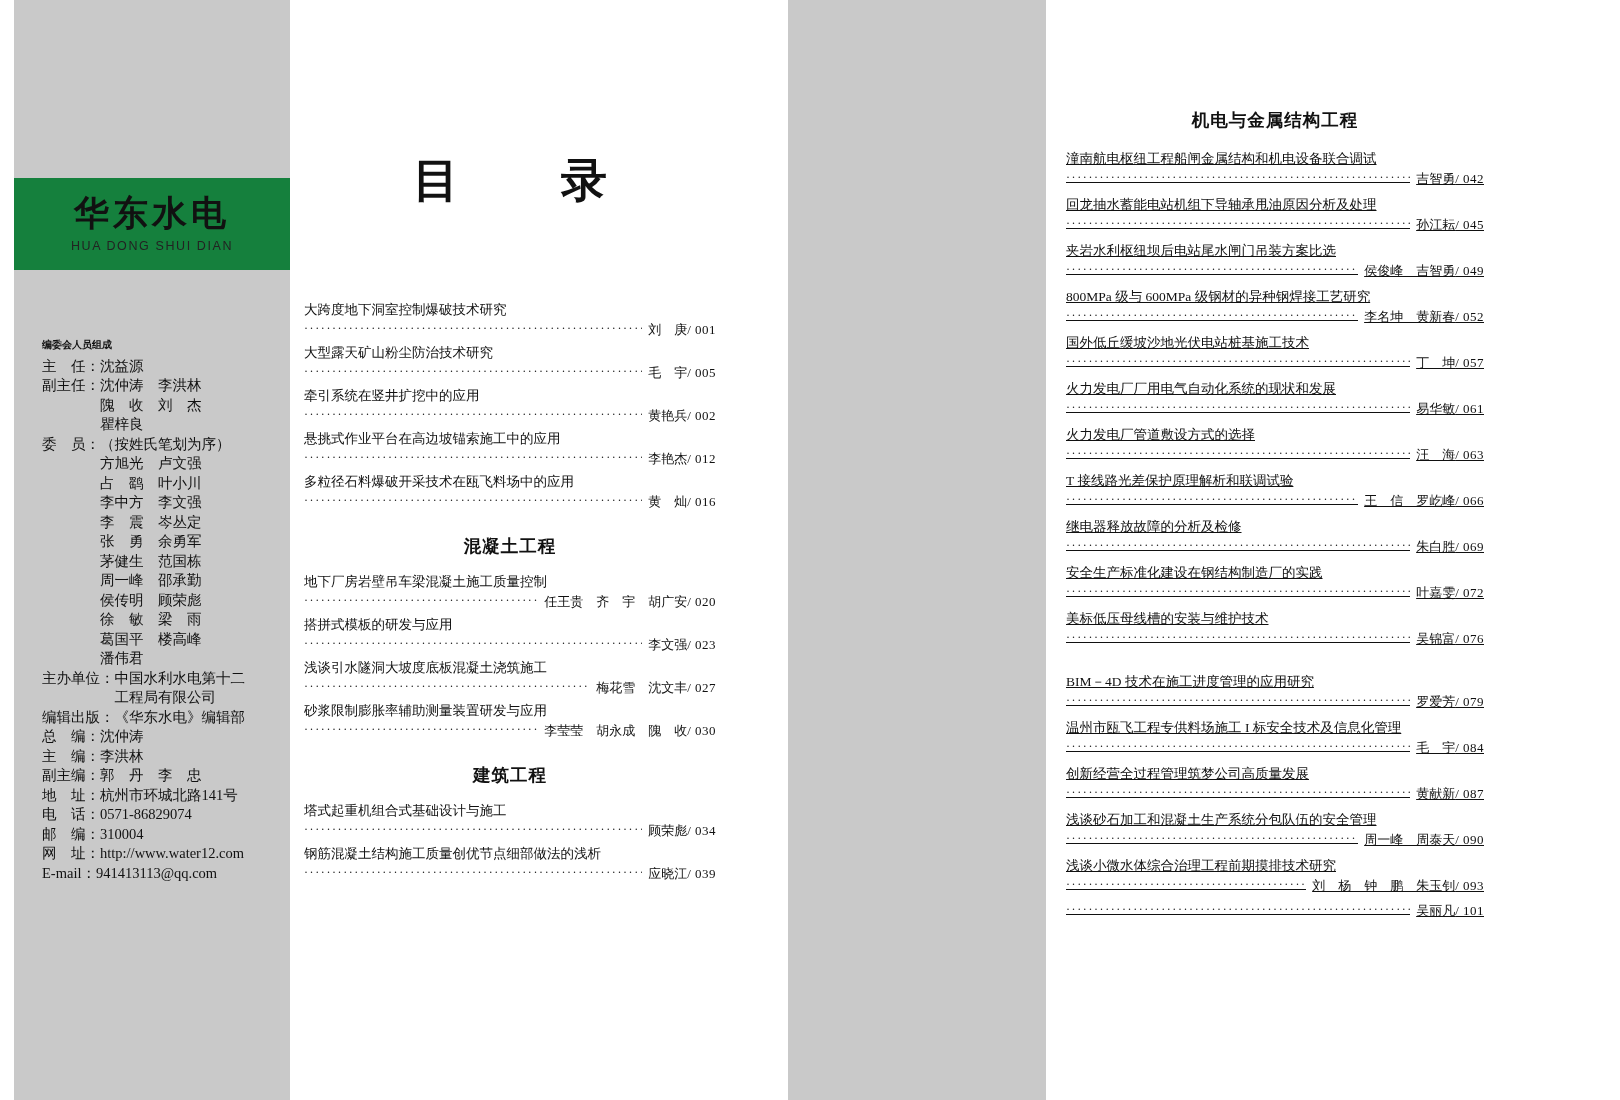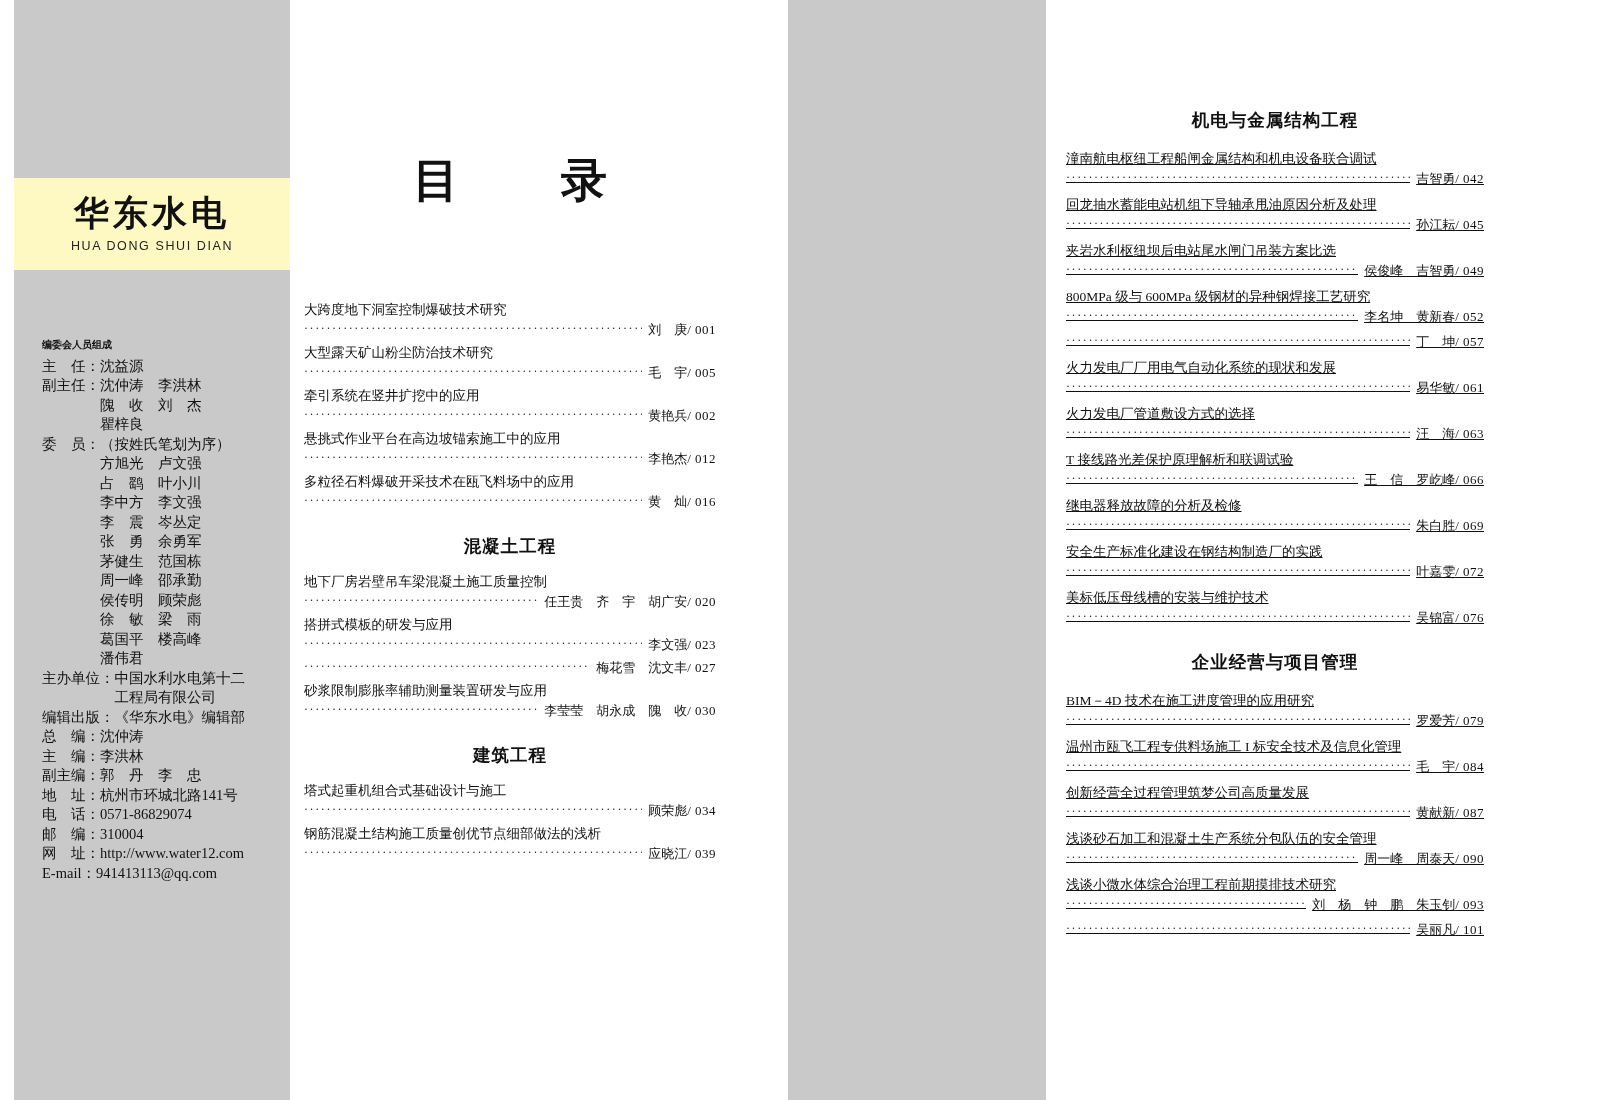--- a/index.html
+++ b/index.html
@@ -12,21 +12,21 @@
   }
   .page{position:relative;width:1620px;height:1100px;}
 
   
   .left-panel{
     position:absolute;left:14px;top:0;width:276px;height:1100px;
     background:#c9c9c9;
   }
   .masthead{
     position:absolute;left:14px;top:178px;width:276px;height:92px;
-    background:#fef9c3;
+    background:#15803d;
     display:flex;flex-direction:column;align-items:center;justify-content:center;
   }
   .masthead .cn{
     font-size:35px;font-weight:bold;letter-spacing:4px;
     font-family:"Liberation Serif","DejaVu Serif",serif;
     color:#111;line-height:1.1;
   }
   .masthead .py{
     font-size:12.5px;letter-spacing:1.6px;margin-top:5px;color:#222;
     font-family:"Liberation Sans","DejaVu Sans",sans-serif;
@@ -186,20 +186,21 @@
           </div>
           <div class="entry">
             <div class="t">搭拼式模板的研发与应用</div>
             <div class="line">
               <span class="dots">······································································</span>
               <span class="auth">李文强</span>
               <span class="auth pg"> / 023</span>
             </div>
           </div>
           <div class="entry">
+            <div class="t">浅谈引水隧洞大坡度底板混凝土浇筑施工</div>
             <div class="line">
               <span class="dots">······································································</span>
               <span class="auth">梅花雪　沈文丰</span>
               <span class="auth pg"> / 027</span>
             </div>
           </div>
           <div class="entry">
             <div class="t">砂浆限制膨胀率辅助测量装置研发与应用</div>
             <div class="line">
               <span class="dots">······································································</span>
@@ -262,20 +263,21 @@
           </div>
           <div class="entry">
             <div class="t">800MPa 级与 600MPa 级钢材的异种钢焊接工艺研究</div>
             <div class="line">
               <span class="dots">······································································</span>
               <span class="auth">李名坤　黄新春</span>
               <span class="auth pg"> / 052</span>
             </div>
           </div>
           <div class="entry">
+            <div class="t">国外低丘缓坡沙地光伏电站桩基施工技术</div>
             <div class="line">
               <span class="dots">······································································</span>
               <span class="auth">丁　坤</span>
               <span class="auth pg"> / 057</span>
             </div>
           </div>
           <div class="entry">
             <div class="t">火力发电厂厂用电气自动化系统的现状和发展</div>
             <div class="line">
               <span class="dots">······································································</span>
@@ -318,21 +320,20 @@
           <div class="entry">
             <div class="t">美标低压母线槽的安装与维护技术</div>
             <div class="line">
               <span class="dots">······································································</span>
               <span class="auth">吴锦富</span>
               <span class="auth pg"> / 076</span>
             </div>
           </div>
         </div>
         <div class="mid-sec">
-          <div class="section-head">企业经营与项目管理</div>
           <div class="entry">
             <div class="t">BIM－4D 技术在施工进度管理的应用研究</div>
             <div class="line">
               <span class="dots">······································································</span>
               <span class="auth">罗爱芳</span>
               <span class="auth pg"> / 079</span>
             </div>
           </div>
           <div class="entry">
             <div class="t">温州市瓯飞工程专供料场施工 I 标安全技术及信息化管理</div>

